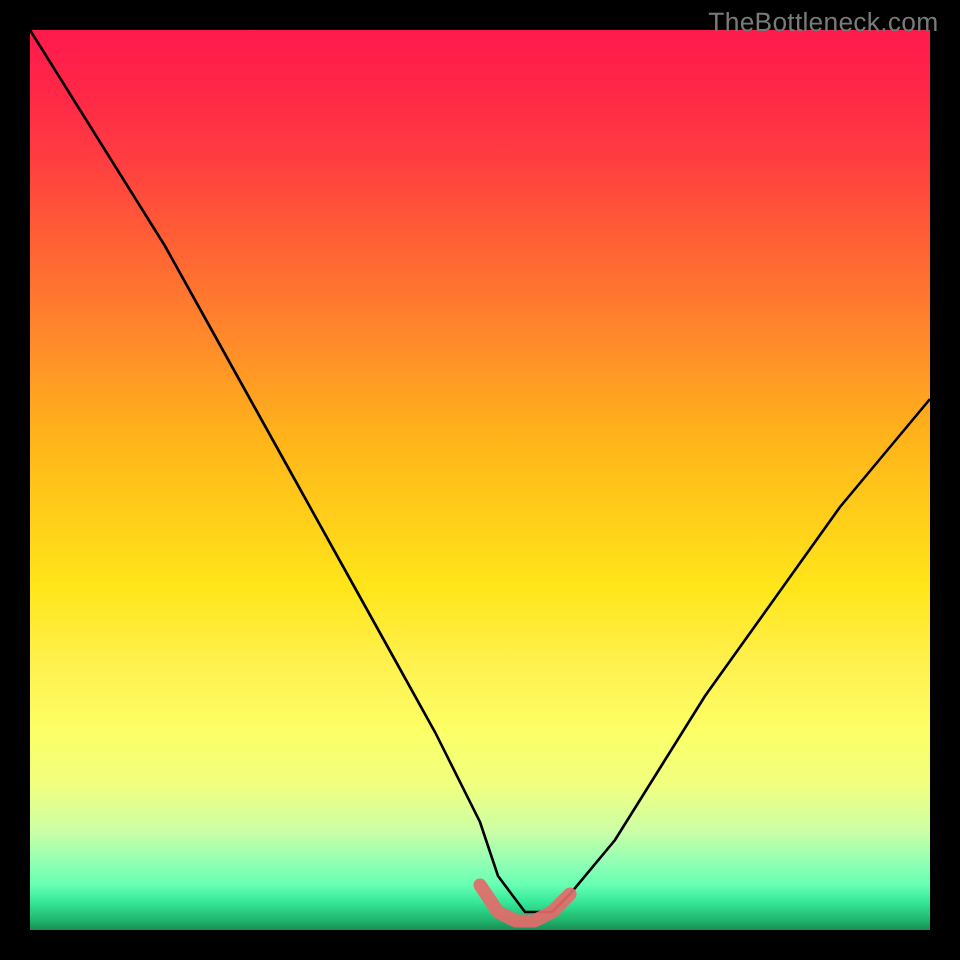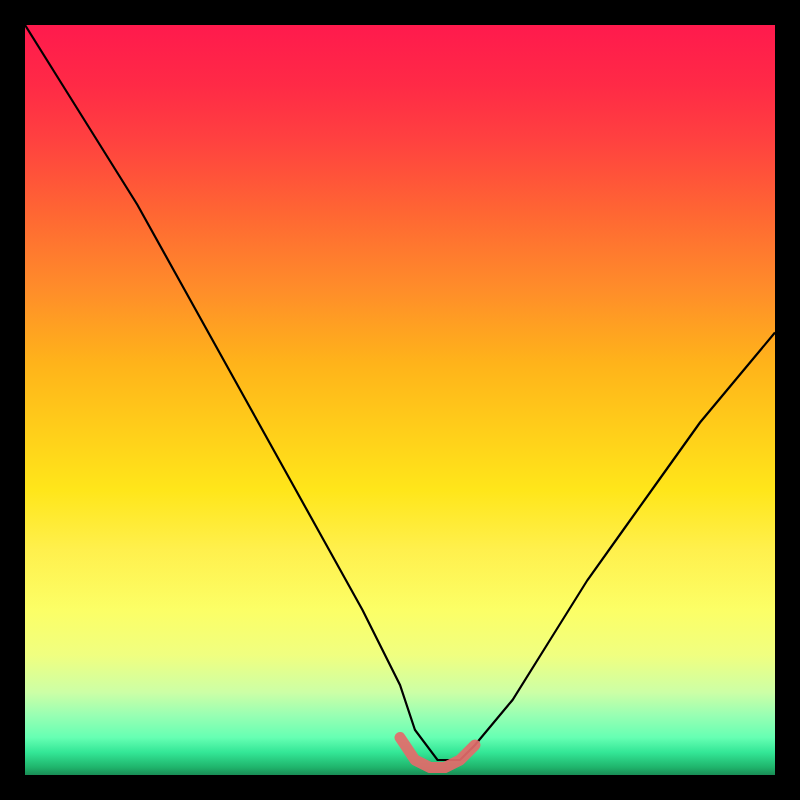--- a/index.html
+++ b/index.html
@@ -73,13 +73,14 @@
 </head>
 <body>
 
 <div class="frame">
   <div class="plot-area">
     <svg viewBox="0 0 750 750" preserveAspectRatio="none">
       <path id="curve-path" class="curve" d="M0.0 0.0 L37.5 60.0 L75.0 120.0 L112.5 180.0 L150.0 247.5 L187.5 315.0 L225.0 382.5 L262.5 450.0 L300.0 517.5 L337.5 585.0 L375.0 660.0 L390.0 705.0 L412.5 735.0 L435.0 735.0 L450.0 720.0 L487.5 675.0 L525.0 615.0 L562.5 555.0 L600.0 502.5 L637.5 450.0 L675.0 397.5 L712.5 352.5 L750.0 307.5"></path>
       <path id="floor-path" class="floor" d="M375.0 712.5 L390.0 735.0 L405.0 742.5 L420.0 742.5 L435.0 735.0 L450.0 720.0"></path>
     </svg>
   </div>
+  <div class="watermark">TheBottleneck.com</div>
 </div>
 
 </body></html>

